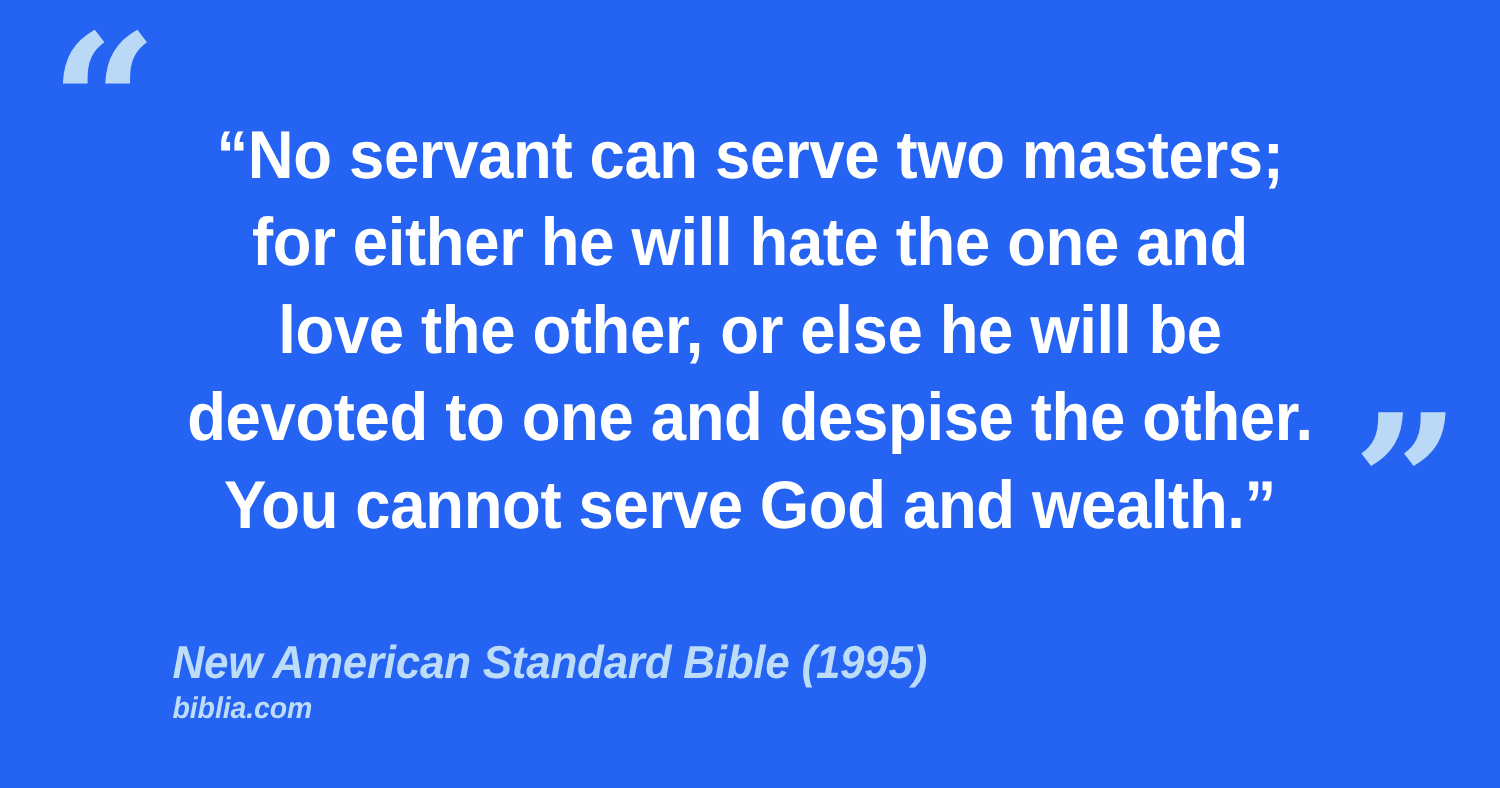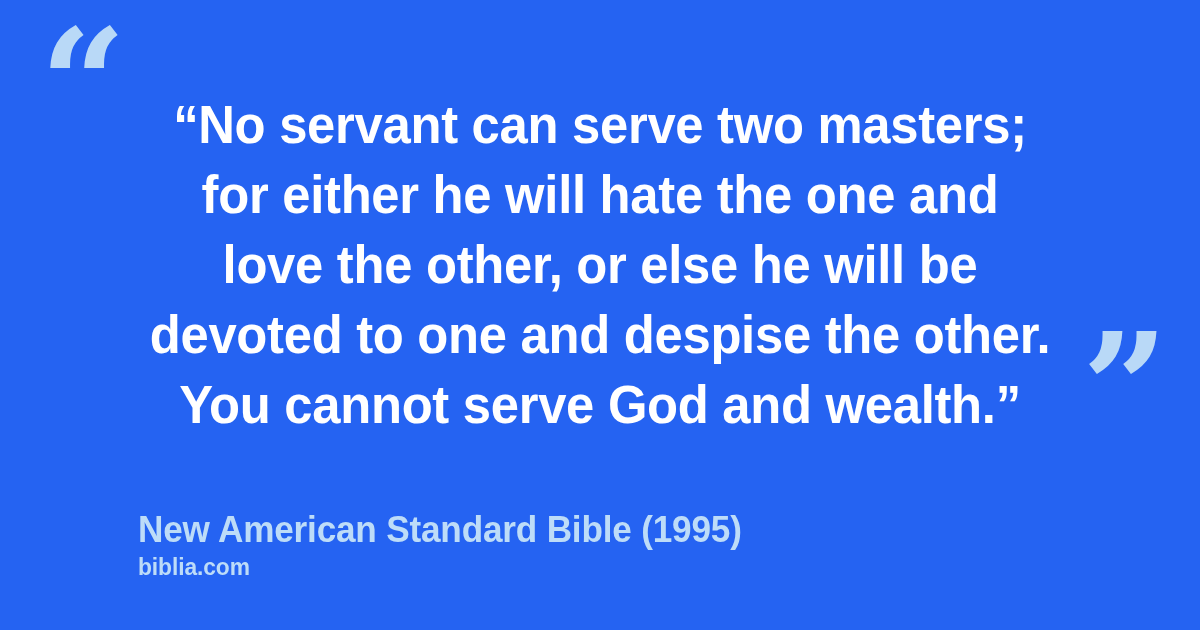--- a/index.html
+++ b/index.html
@@ -117,20 +117,21 @@
     font-family: "Liberation Serif", "DejaVu Serif", serif;
     font-size: 14px;
     font-weight: 700;
     letter-spacing: 0.3px;
     line-height: 1;
   }
 
   .attribution {
     margin-left: 18px;
     padding-top: 2px;
+    font-style: italic;
   }
 
   .attribution-title {
     color: #bddcf8;
     font-family: "Liberation Sans Narrow", "Liberation Sans", "DejaVu Sans", sans-serif;
     font-weight: 700;
     font-size: 37px;
     line-height: 44px;
     letter-spacing: -0.2px;
     white-space: nowrap;

